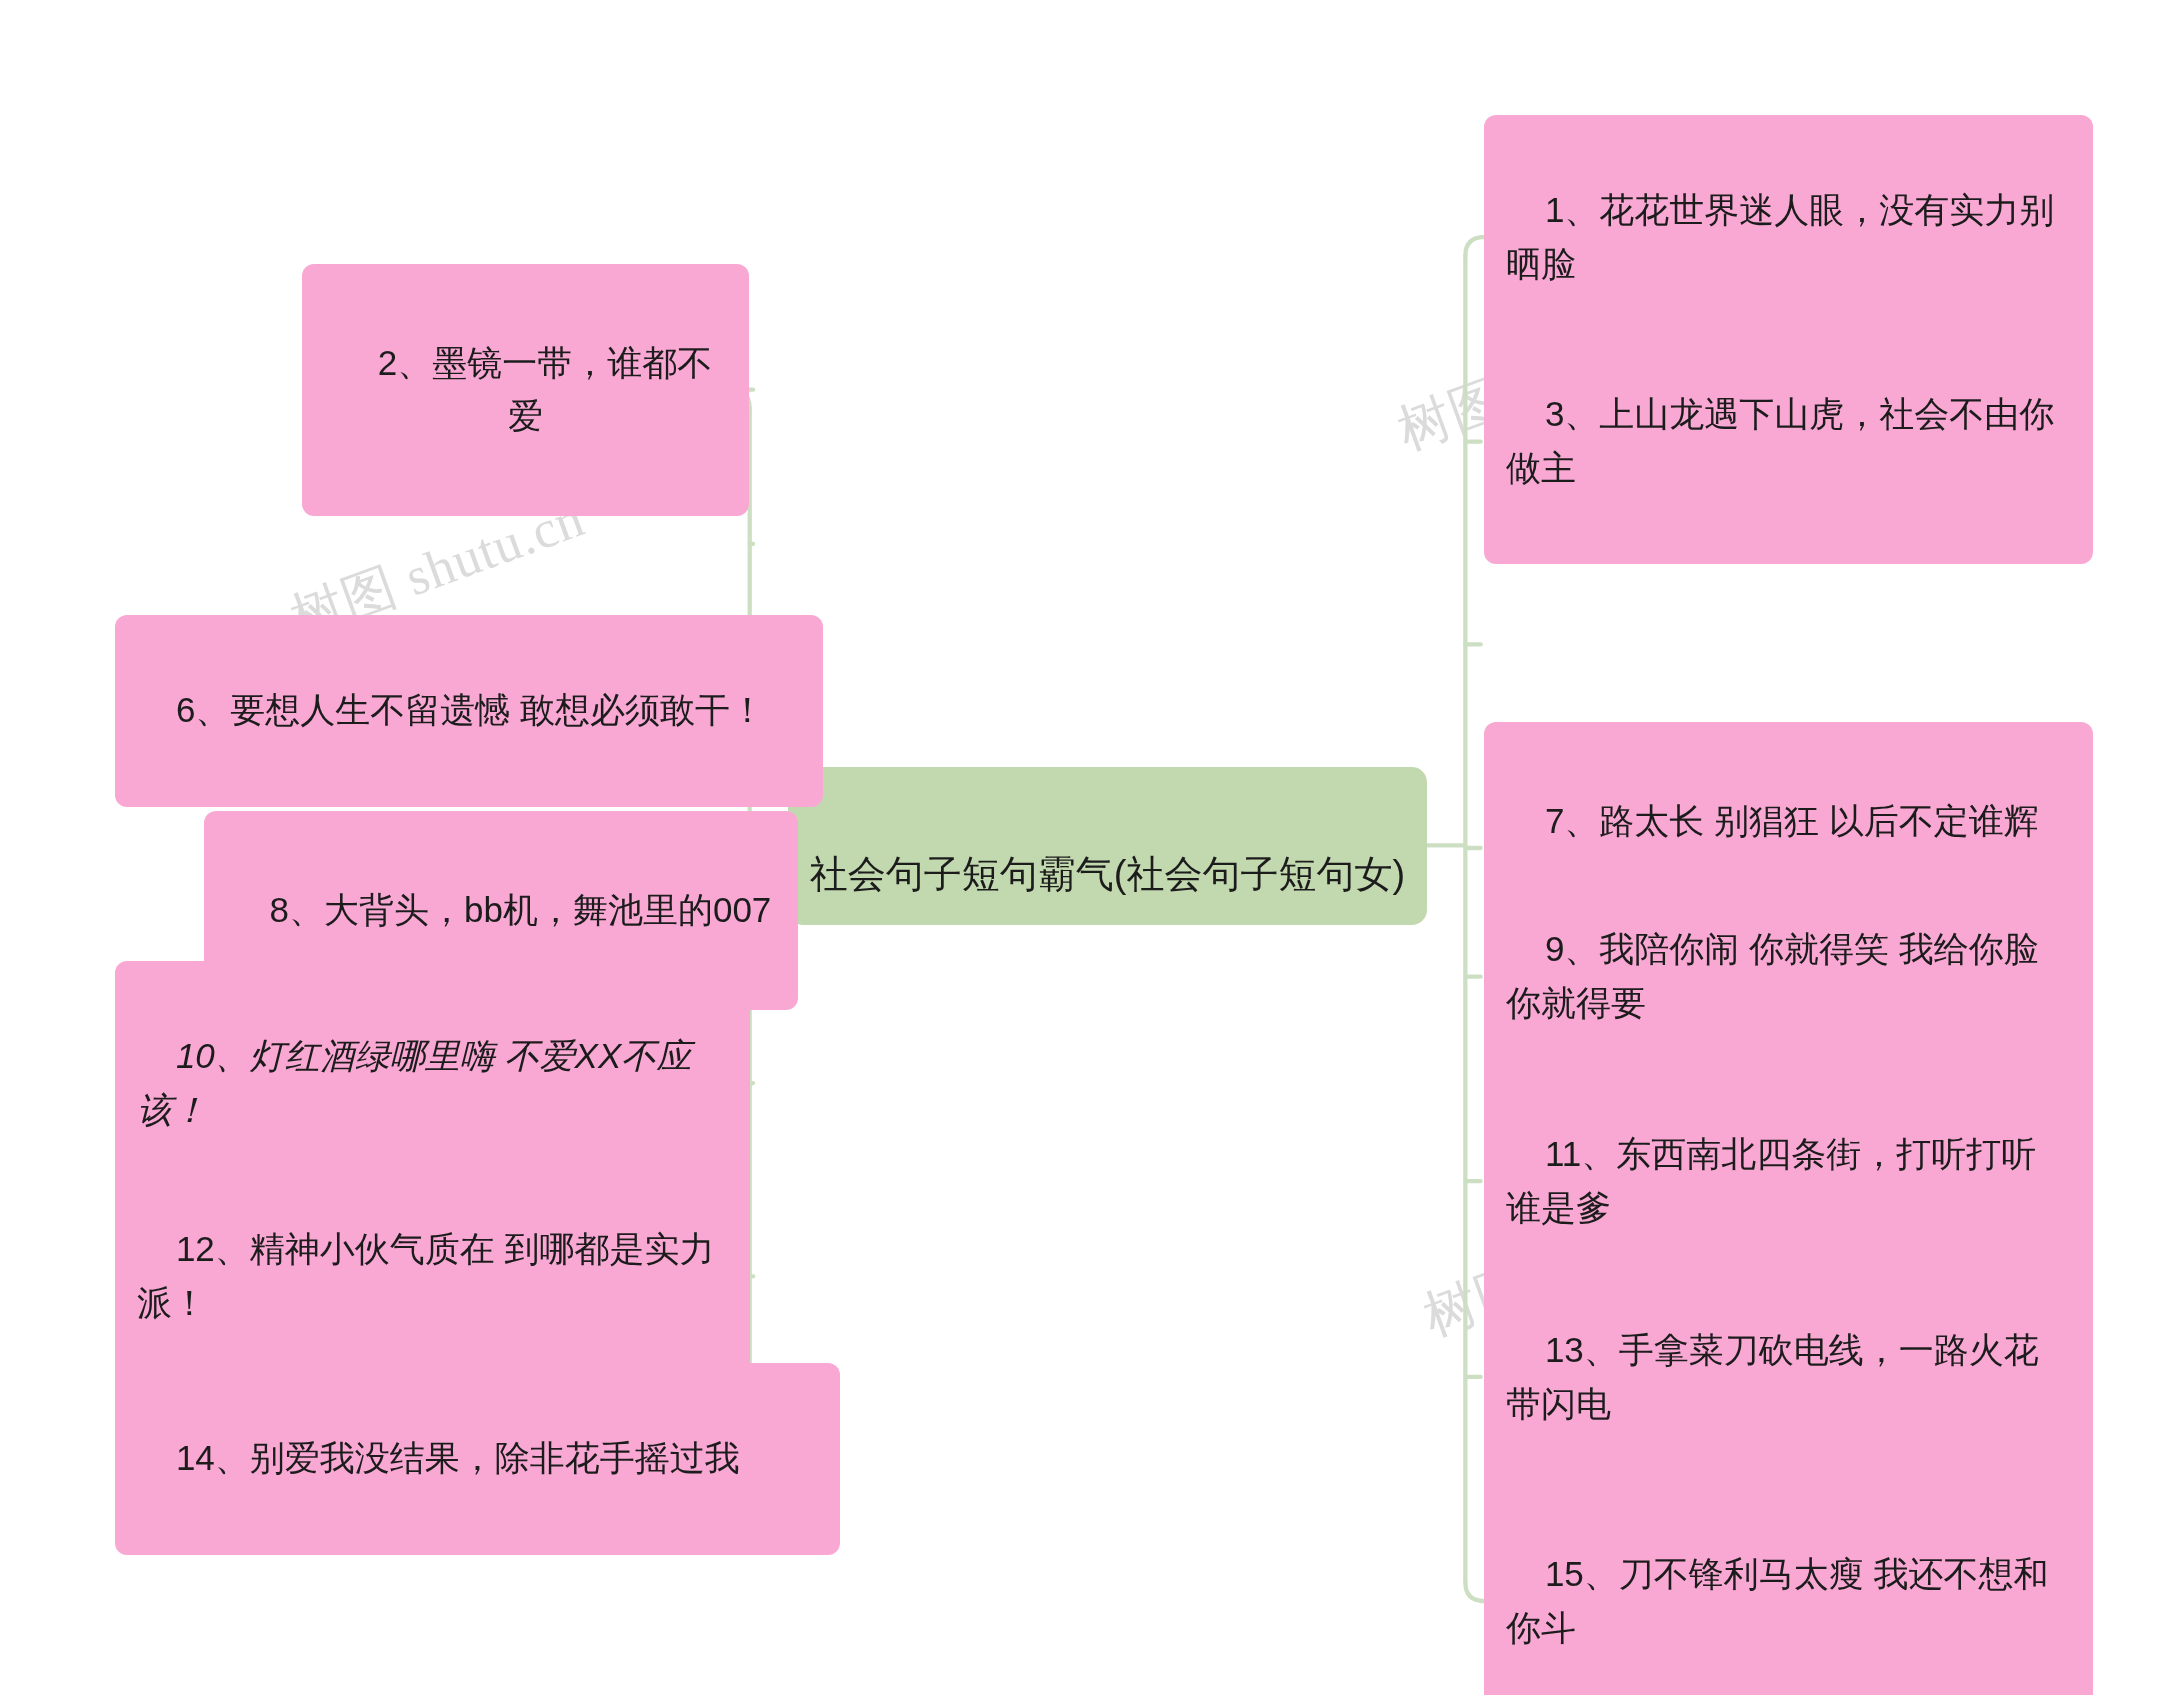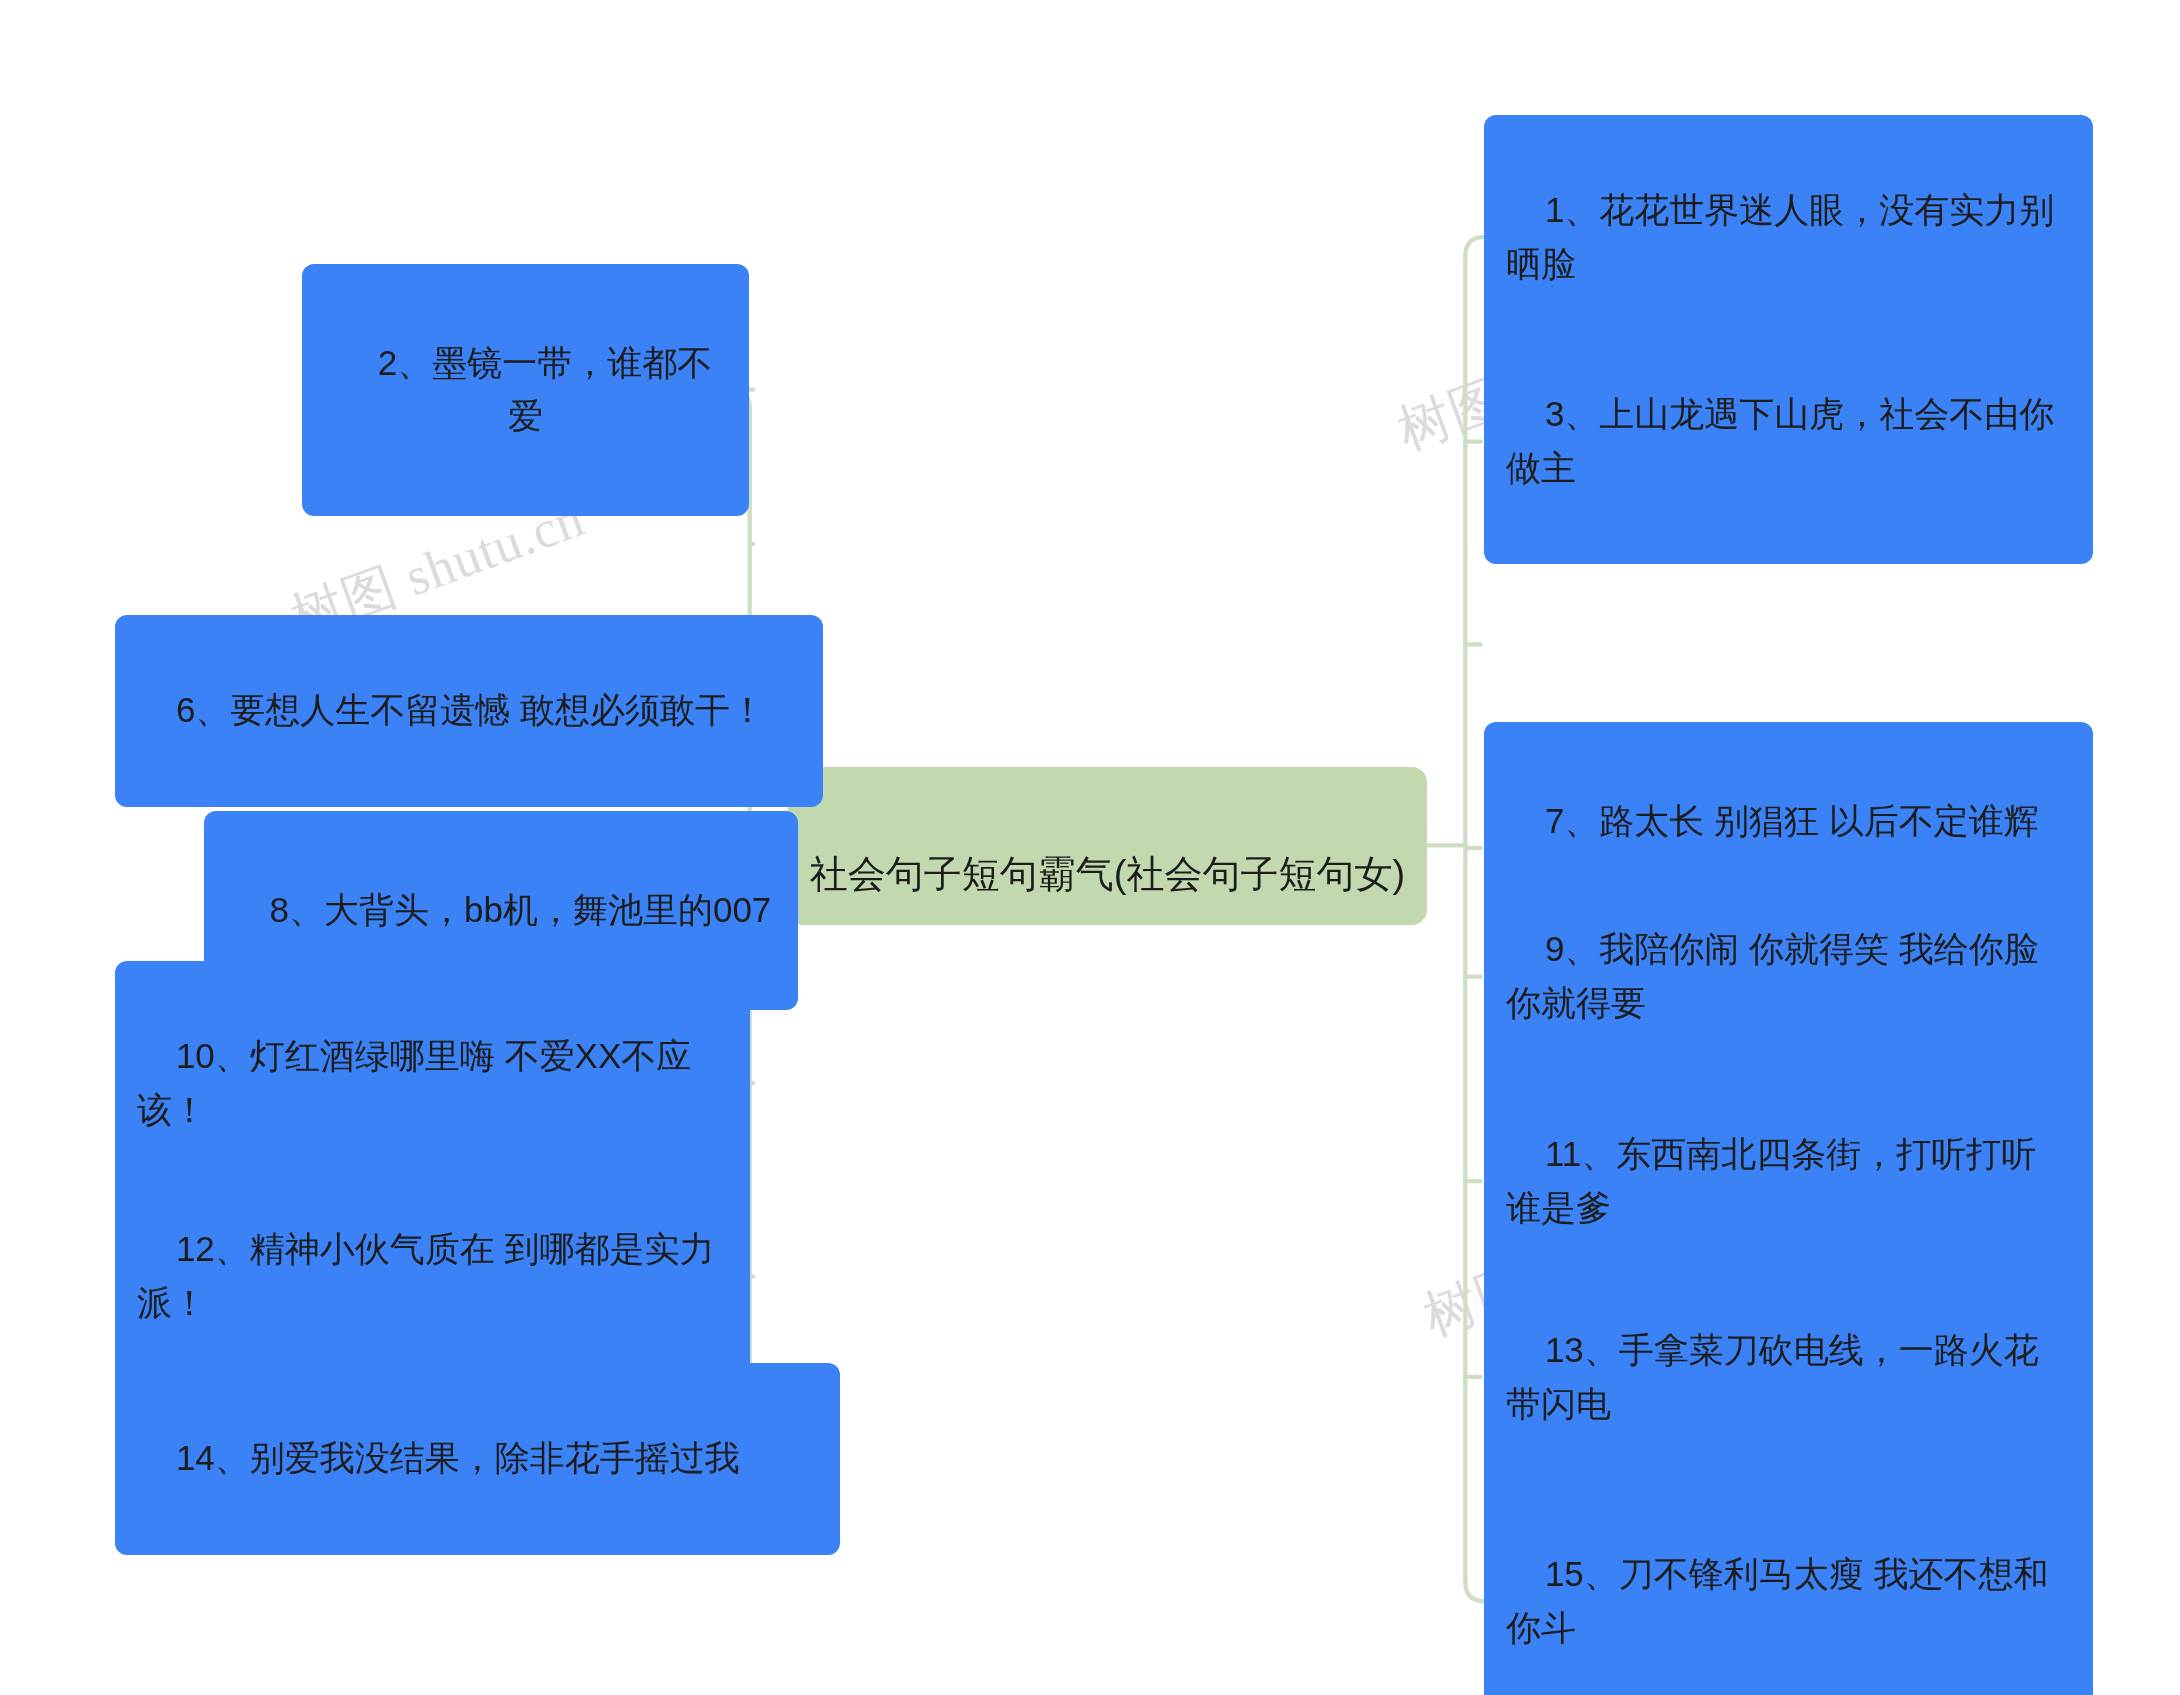--- a/index.html
+++ b/index.html
@@ -46,21 +46,21 @@
   #links path, #links line {
     fill: none;
     stroke: #cddfc3;
     stroke-width: 5;
     stroke-linecap: round;
   }
 
   
   .node {
     position: absolute;
-    background: #3b82f6;
+    background: #f9a8d4;
     border-radius: 12px;
     color: #1c1c1c;
     font-size: 35px;
     line-height: 1.52;
     padding: 15.3px 22px 17px 22px;
     white-space: pre-wrap;
     word-break: break-word;
   }
   .node.root {
     background: #c2d8ae;
@@ -122,21 +122,21 @@
 
 
   <div class="node" style="left:115px; top:615px; width:708px;">
     <span>6、要想人生不留遗憾 敢想必须敢干！</span>
   </div>
 
   <div class="node single center-text" style="left:156px; top:811px; width:594px;margin-left:48px;">
     <span>8、大背头，bb机，舞池里的007</span>
   </div>
 
-  <div class="node" style="left:115px; top:961px; width:635px;">
+  <div class="node" style="left:115px; top:961px; width:635px;font-style:italic;">
     <span>10、灯红酒绿哪里嗨 不爱XX不应该！</span>
   </div>
 
   <div class="node" style="left:115px; top:1154px; width:635px;">
     <span>12、精神小伙气质在 到哪都是实力派！</span>
   </div>
 
   <div class="node" style="left:115px; top:1363px; width:725px;">
     <span>14、别爱我没结果，除非花手摇过我</span>
   </div>

